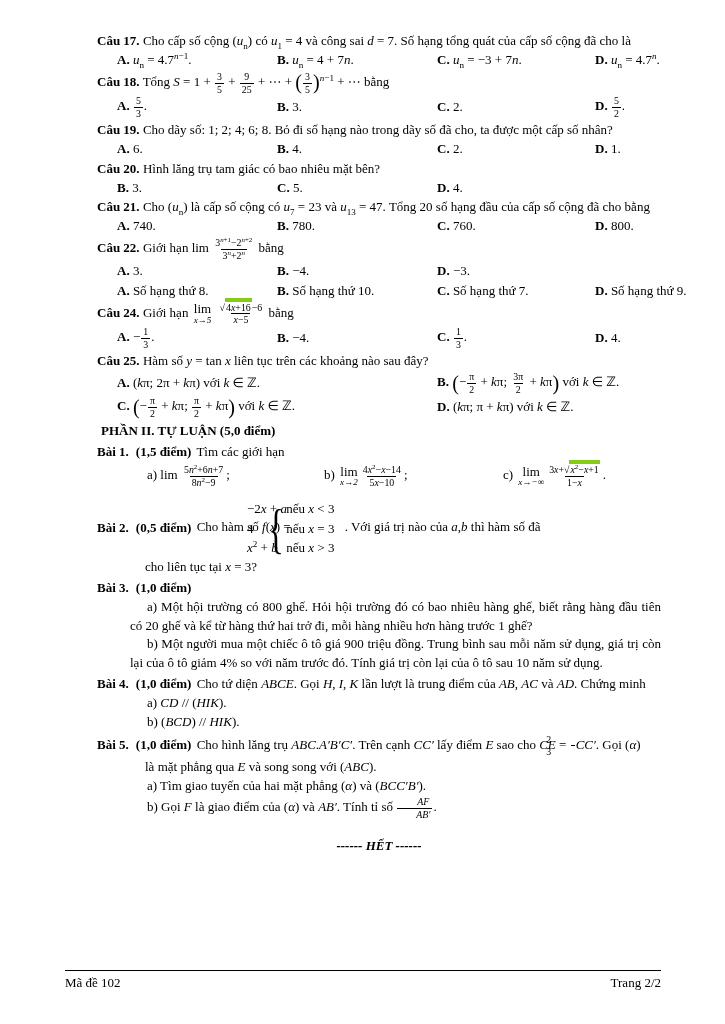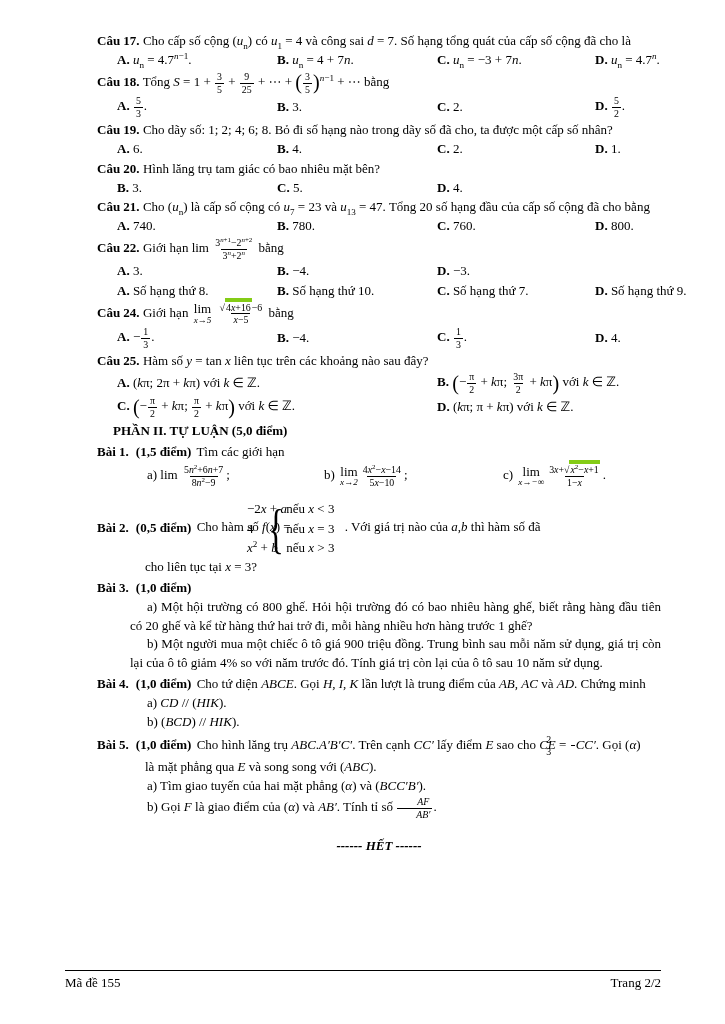--- a/index.html
+++ b/index.html
@@ -8,21 +8,21 @@
     font-family:"Liberation Serif", serif;font-size:13px;line-height:1.45;color:#000;
     padding:32px 64px 0 97px;box-sizing:border-box;overflow:hidden;
   }
   .qbody,.exbody,.cont,.subpara{text-align:justify;}
   .q{margin-bottom:1px;}
   .ex{margin-bottom:2px;}
   .qlabel,.olabel,.exlabel,.expoints{font-weight:bold;}
   .exlabel{margin-right:7px;}
   .expoints{margin-right:2px;}
   .it{font-style:italic;}
-  .heading{font-weight:bold;margin:2px 0 2px 16px;}
+  .heading{font-weight:bold;margin:2px 0 2px 4px;}
   .opts{display:grid;margin-left:20px;align-items:center;}
   .opts4{grid-template-columns:160px 160px 158px 1fr;}
   .opts2{grid-template-columns:320px 1fr;}
   .opt{white-space:nowrap;}
   .exbody{padding-left:48px;text-indent:-48px;}
   .cont{padding-left:48px;}
   .subpara{padding-left:33px;text-indent:17px;}
   .parts{display:grid;grid-template-columns:177px 179px 1fr;margin-left:50px;align-items:center;margin-top:2px;margin-bottom:11px;}
   sup,sub{font-size:0.7em;line-height:0;}
   .frac{display:inline-flex;flex-direction:column;align-items:center;vertical-align:middle;
@@ -236,16 +236,16 @@
         <div class="cont">là mặt phẳng qua <span class="it">E</span> và song song với (<span class="it">ABC</span>).</div>
         <div class="subpara">a) Tìm giao tuyến của hai mặt phẳng (<span class="it">α</span>) và (<span class="it">BCC′B′</span>).</div>
         <div class="subpara">b) Gọi <span class="it">F</span> là giao điểm của (<span class="it">α</span>) và <span class="it">AB′</span>. Tính tỉ số <span class="frac">
             <span class="fn"><span class="it">AF</span></span>
             <span class="fd"><span class="it">AB′</span></span>
           </span>.</div>
       </div>
     </div>
   <div class="end">------ HẾT ------</div>
   <div class="footer">
-    <span>Mã đề 155</span>
+    <span>Mã đề 102</span>
     <span>Trang 2/2</span>
   </div>
 </div>
 
 </body></html>

